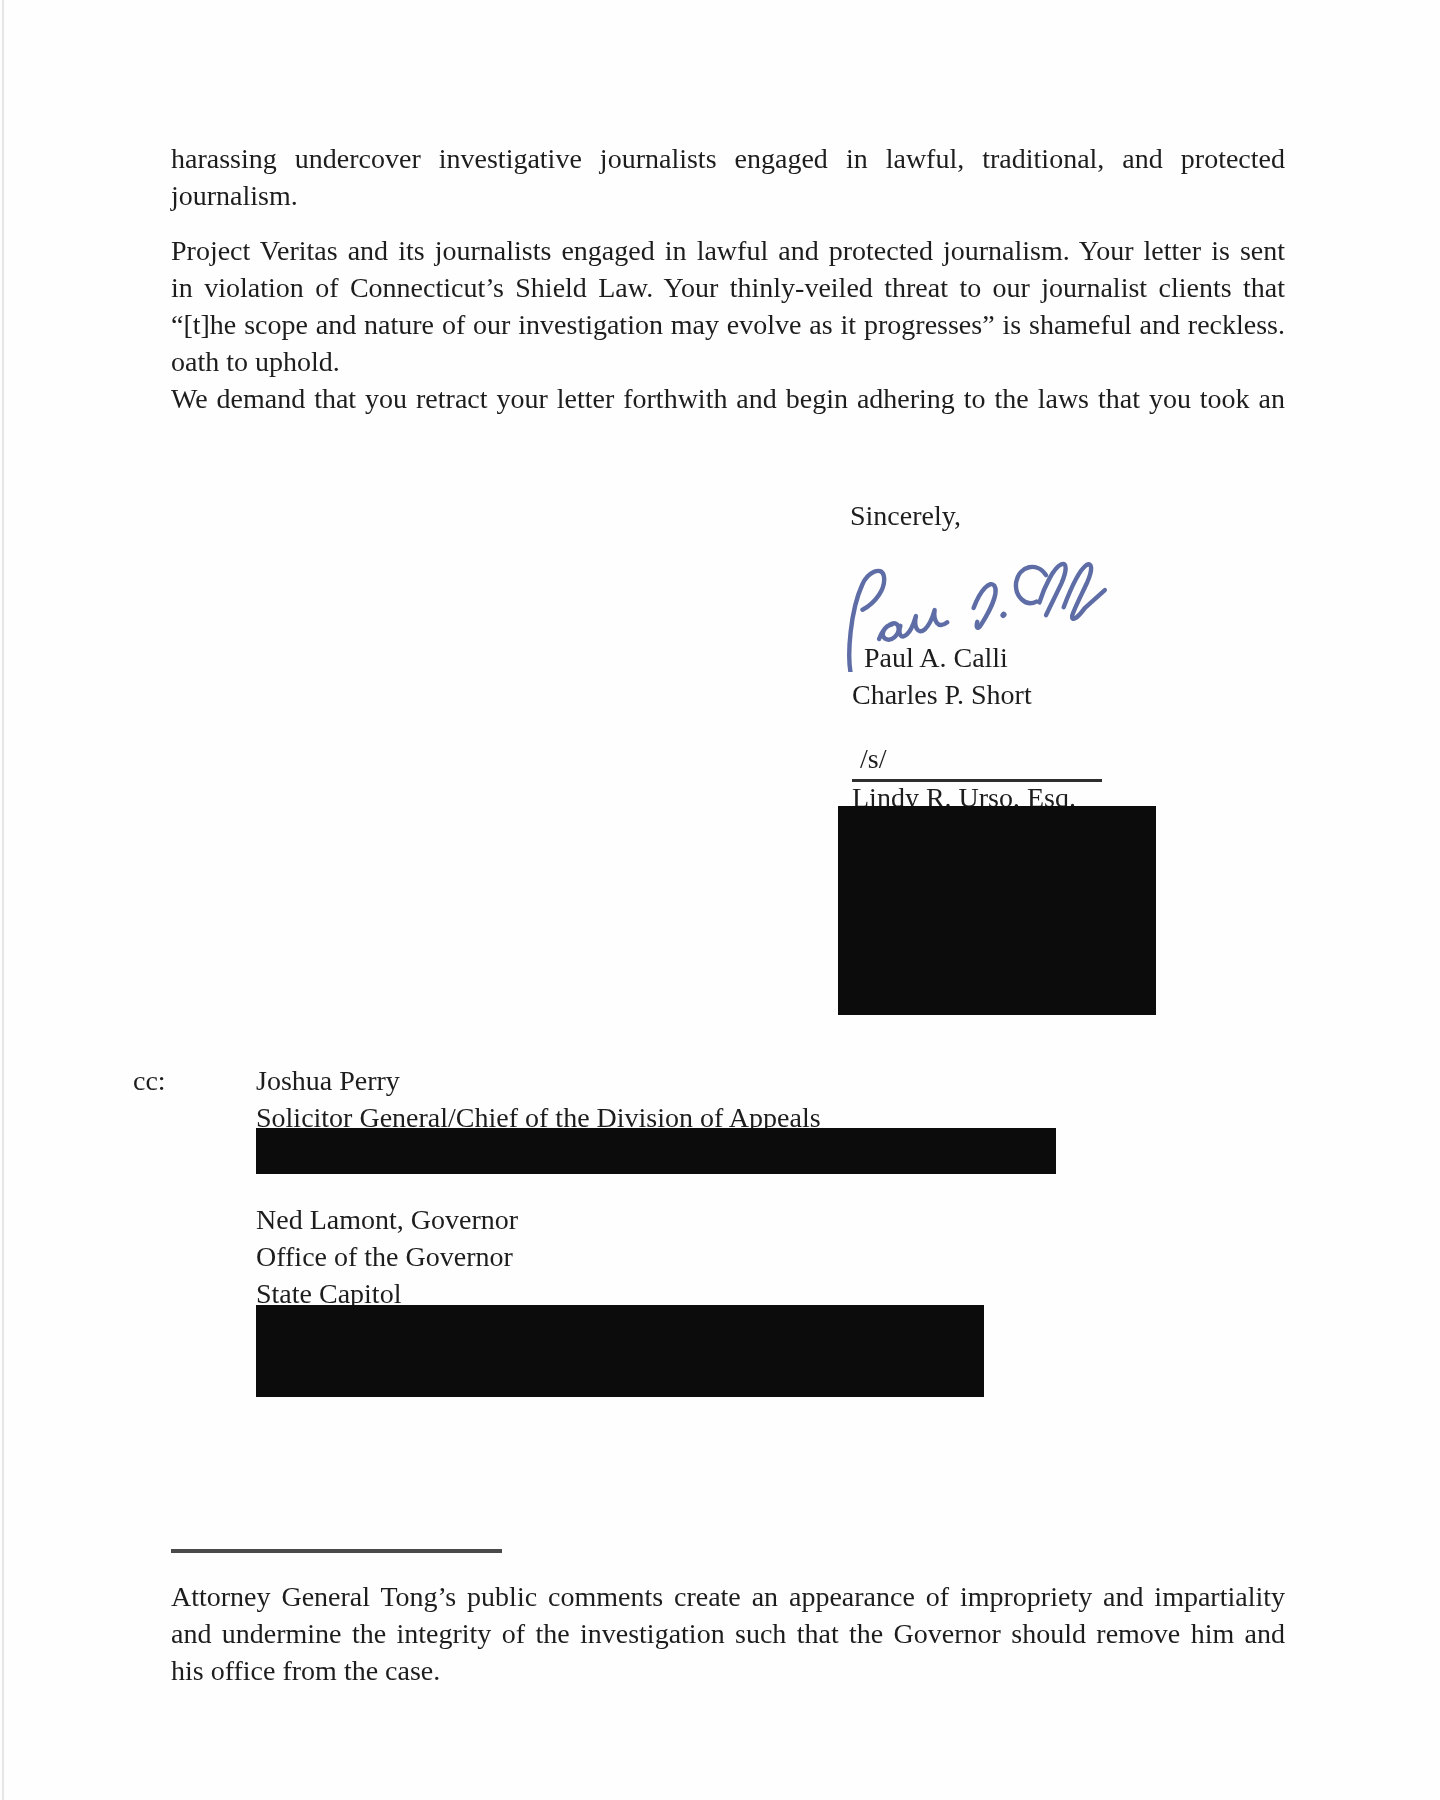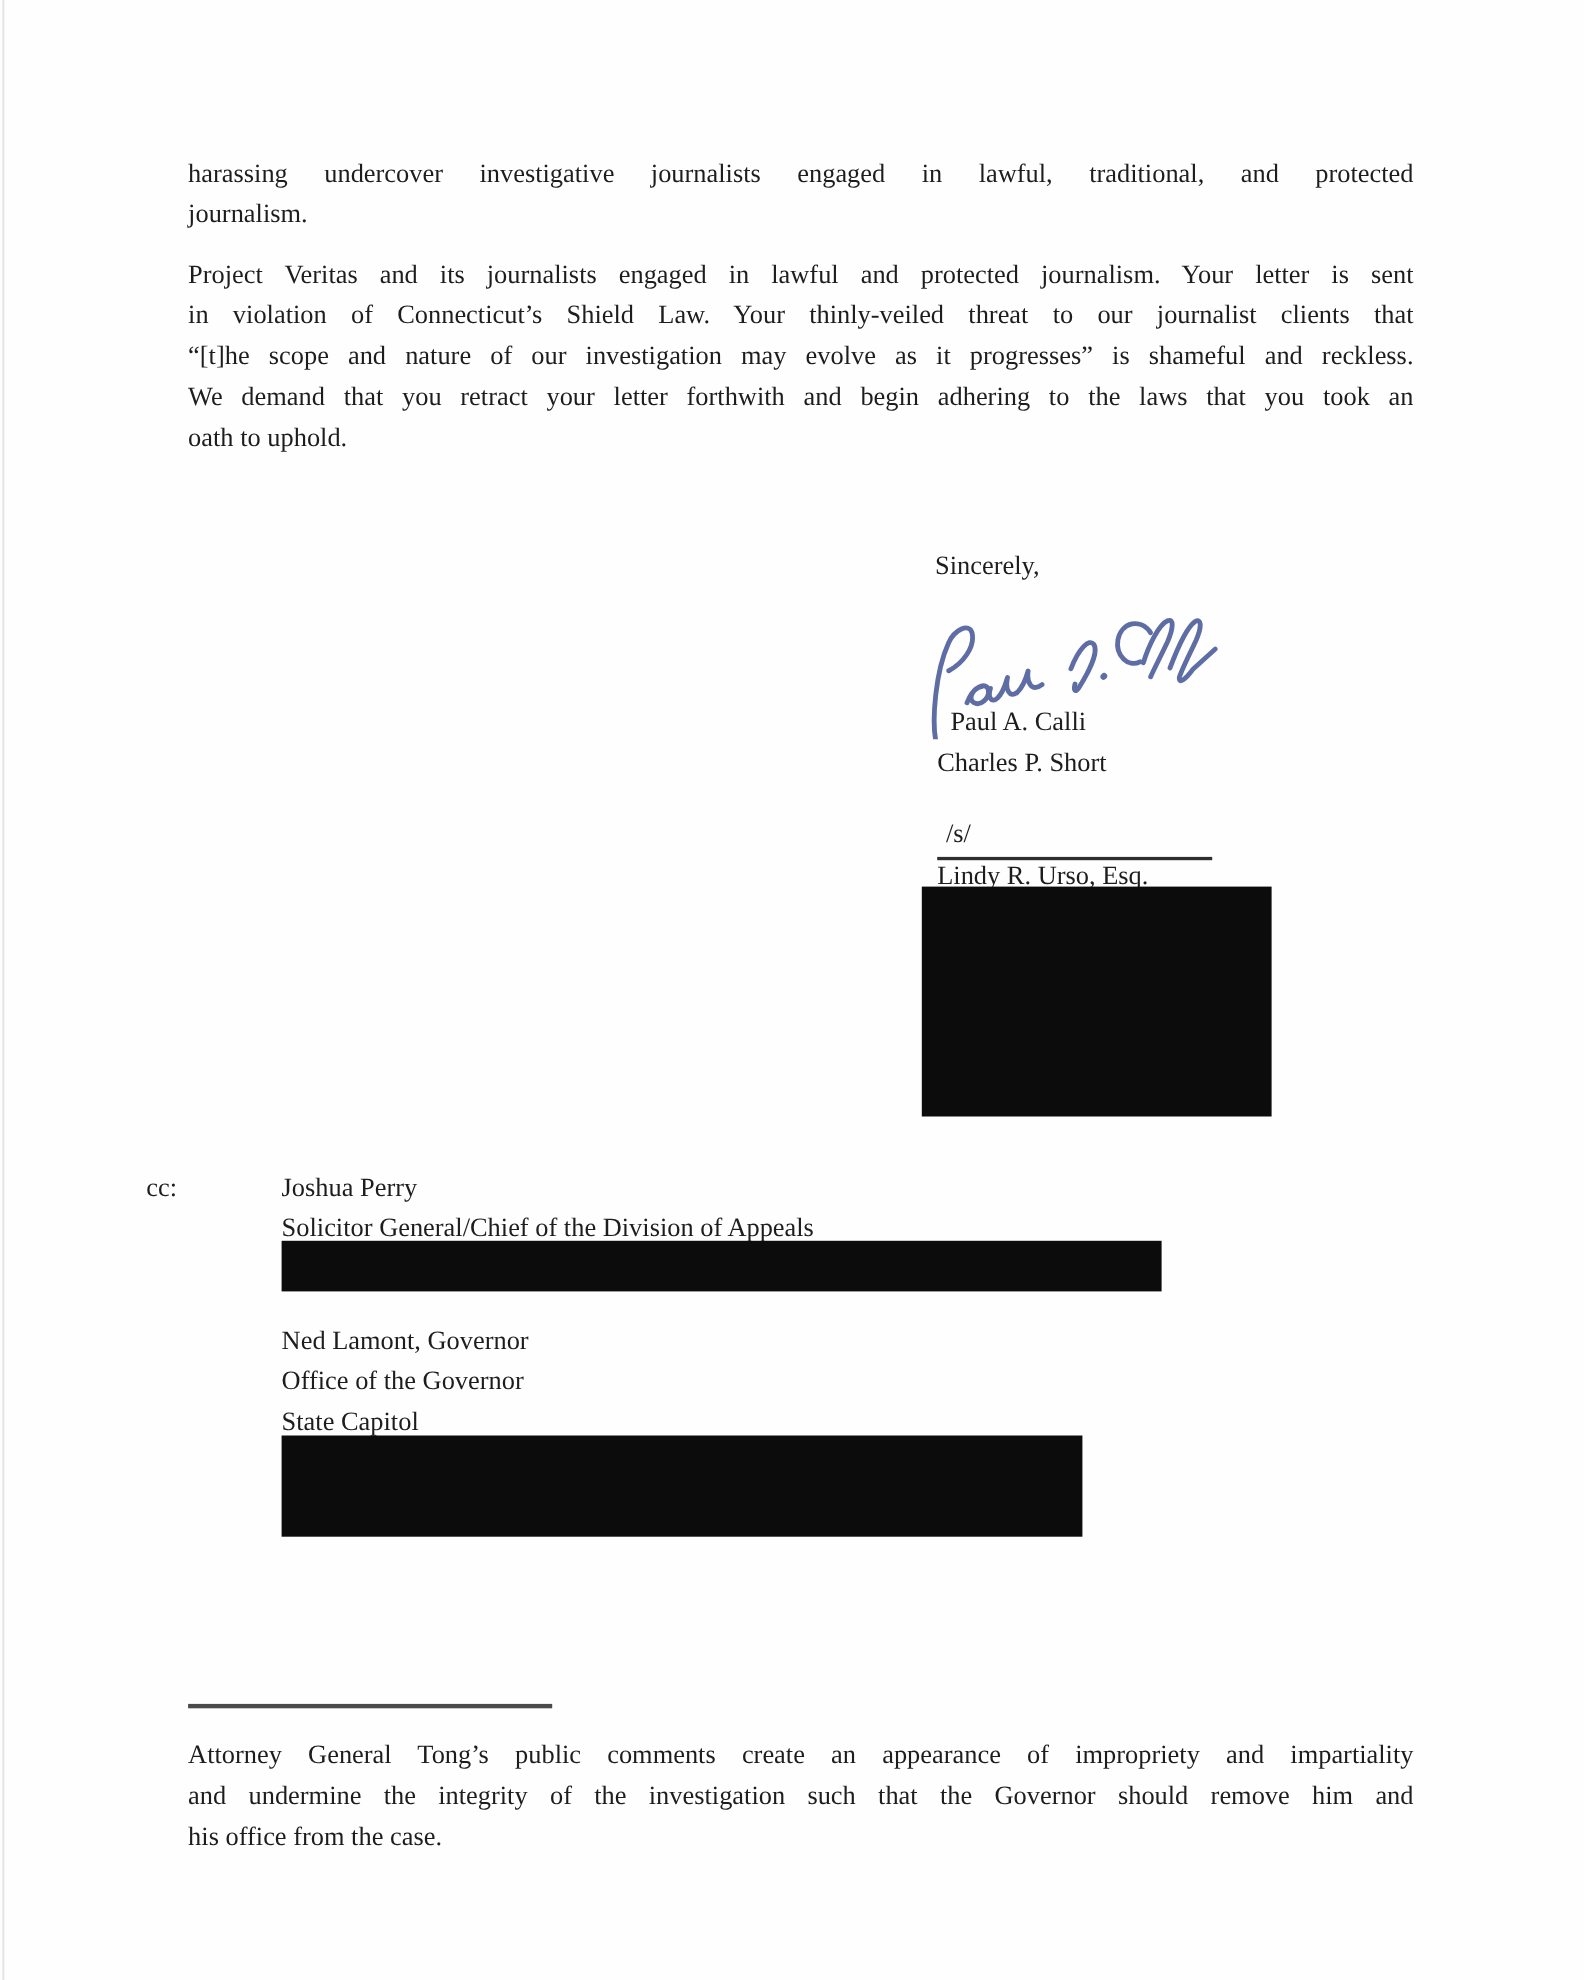--- a/index.html
+++ b/index.html
@@ -18,21 +18,21 @@
   }
   .scan-edge {
     position: absolute;
     left: 2px;
     top: 0;
     width: 2px;
     height: 100%;
     background: #e6e6e6;
   }
   .line {
-    font-size: 24px;
+    font-size: 28px;
     line-height: 37px;
     white-space: nowrap;
   }
   .wrapblock .line { white-space: normal; }
   .just {
     text-align: justify;
     text-align-last: justify;
     white-space: normal;
   }
   .left-al {
@@ -81,22 +81,22 @@
 
   <div class="body-col para1 wrapblock">
     <div class="line just">harassing undercover investigative journalists engaged in lawful, traditional, and protected</div>
     <div class="line left-al">journalism.</div>
   </div>
 
   <div class="body-col para2 wrapblock">
     <div class="line just">Project Veritas and its journalists engaged in lawful and protected journalism.  Your letter is sent</div>
     <div class="line just">in violation of Connecticut’s Shield Law. Your thinly-veiled threat to our journalist clients that</div>
     <div class="line just">“[t]he scope and nature of our investigation may evolve as it progresses” is shameful and reckless.</div>
+    <div class="line left-al">oath to uphold.</div>
     <div class="line just">We demand that you retract your letter forthwith and begin adhering to the laws that you took an</div>
-    <div class="line left-al">oath to uphold.</div>
   </div>
 
   <div class="abs line" style="left:850px; top:497px;">Sincerely,</div>
 
   <svg class="sig-svg" viewBox="0 0 278 112">
     <g fill="none" stroke="#52639f" stroke-width="4.4" stroke-linecap="round" stroke-linejoin="round" opacity="0.93" transform="rotate(-3 139 56)">
       <path d="M14,108 C11,88 17,44 30,19 C36,7 50,1 52,11 C54,24 42,38 29,44"></path>
       <path d="M44,74 C50,60 62,55 64,63 C65,71 56,78 50,74 C45,70 50,61 58,60"></path>
       <path d="M66,62 C63,70 66,76 72,71 C78,66 80,58 82,53 C79,64 83,72 90,67 C96,62 99,54 101,48 C99,58 103,68 113,61"></path>
       <path d="M140,48 C148,30 158,21 162,27 C166,34 156,52 146,66 C143,70 141,68 143,62"></path>

